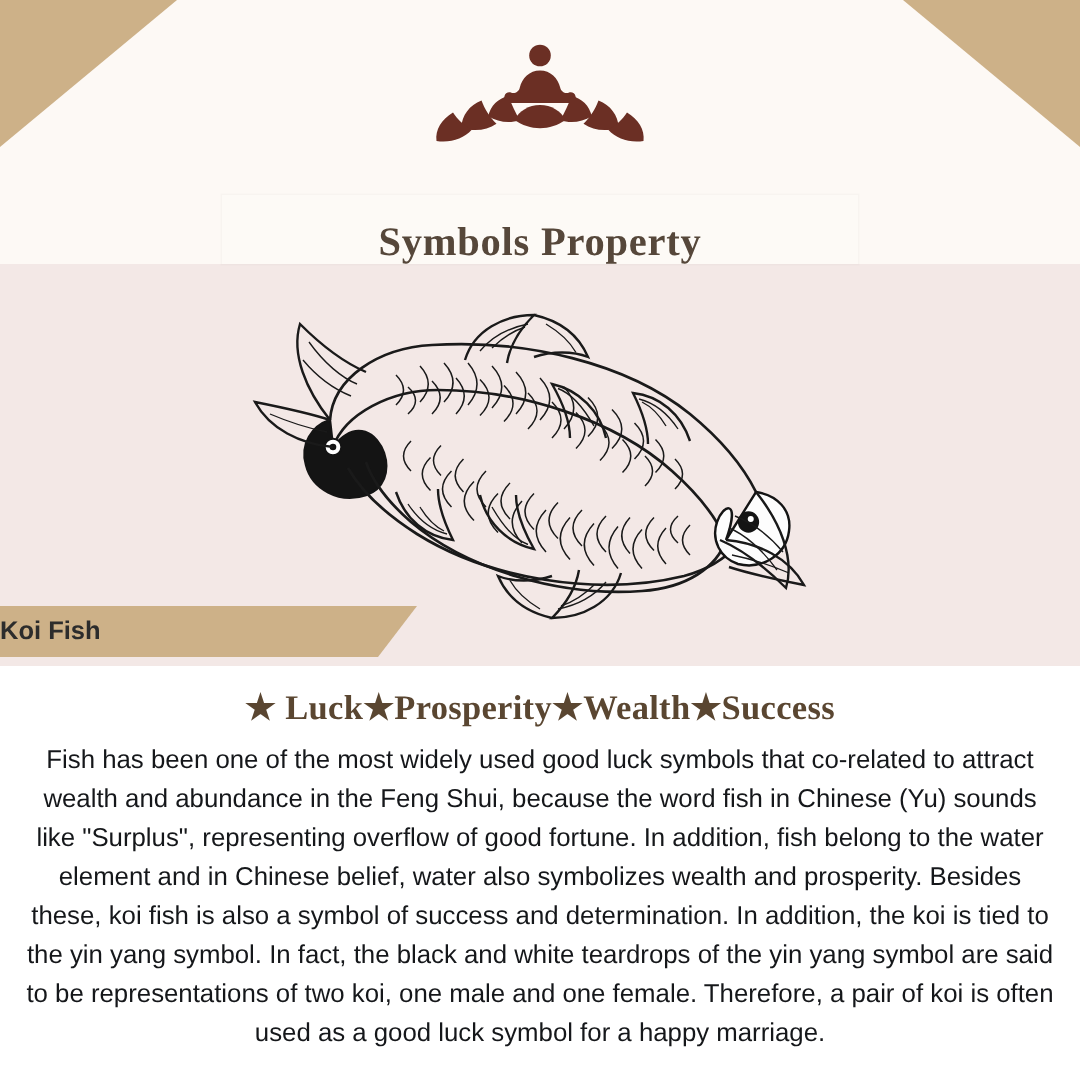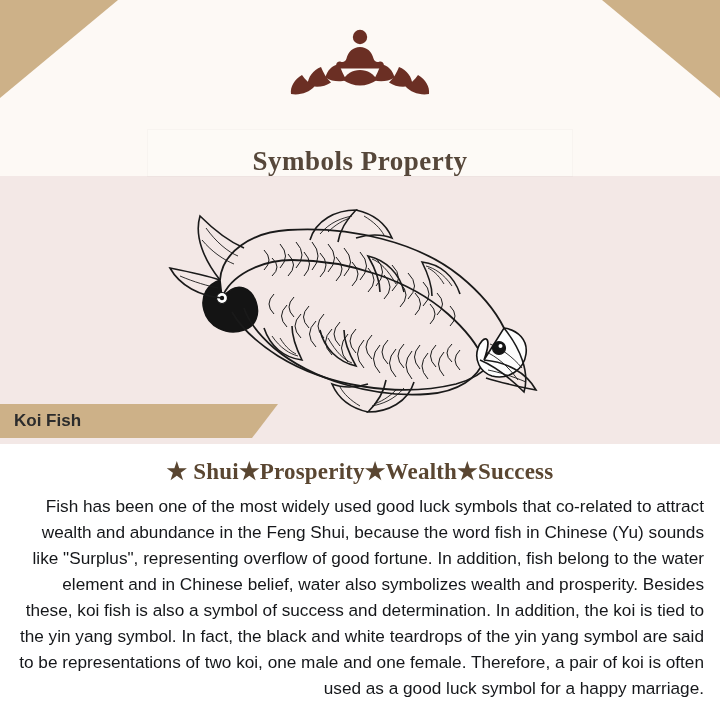--- a/index.html
+++ b/index.html
@@ -115,21 +115,20 @@
     left: 0;
     top: 404px;
     height: 34px;
     width: 252px;
     background: #cdb188;
     z-index: 7;
     display: flex;
     align-items: center;
   }
   .label-ribbon .ribbon-text {
-    padding-left: 14px;
     font-size: 17px;
     font-weight: 700;
     color: #2c2c2c;
     font-family: "Liberation Sans", sans-serif;
   }
   .ribbon-notch {
     position: absolute;
     left: 252px;
     top: 404px;
     width: 0; height: 0;
@@ -155,21 +154,21 @@
     font-size: 23px;
     font-weight: 700;
     color: #5a4631;
     letter-spacing: 0.2px;
     margin-bottom: 8px;
   }
   .body-copy {
     font-size: 17.2px;
     line-height: 26px;
     color: #15171a;
-    text-align: right;
+    text-align: center;
     font-family: "Liberation Sans", sans-serif;
   }
 </style>
 </head>
 <body>
 
 <div class="page">
 
   <div class="top-area"></div>
   <div class="inner-panel"></div>
@@ -328,17 +327,17 @@
       </g>
     </svg>
   </div>
 
   <div class="label-ribbon">
     <span class="ribbon-text">Koi Fish</span>
   </div>
   <div class="ribbon-notch"></div>
 
   <div class="bottom">
-    <div class="keywords">★ Shui★Prosperity★Wealth★Success</div>
+    <div class="keywords">★ Luck★Prosperity★Wealth★Success</div>
     <div class="body-copy">Fish has been one of the most widely used good luck symbols that co-related to attract wealth and abundance in the Feng Shui, because the word fish in Chinese (Yu) sounds like "Surplus", representing overflow of good fortune. In addition, fish belong to the water element and in Chinese belief, water also symbolizes wealth and prosperity. Besides these, koi fish is also a symbol of success and determination. In addition, the koi is tied to the yin yang symbol. In fact, the black and white teardrops of the yin yang symbol are said to be representations of two koi, one male and one female. Therefore, a pair of koi is often used as a good luck symbol for a happy marriage.</div>
   </div>
 
 </div>
 
 </body></html>

